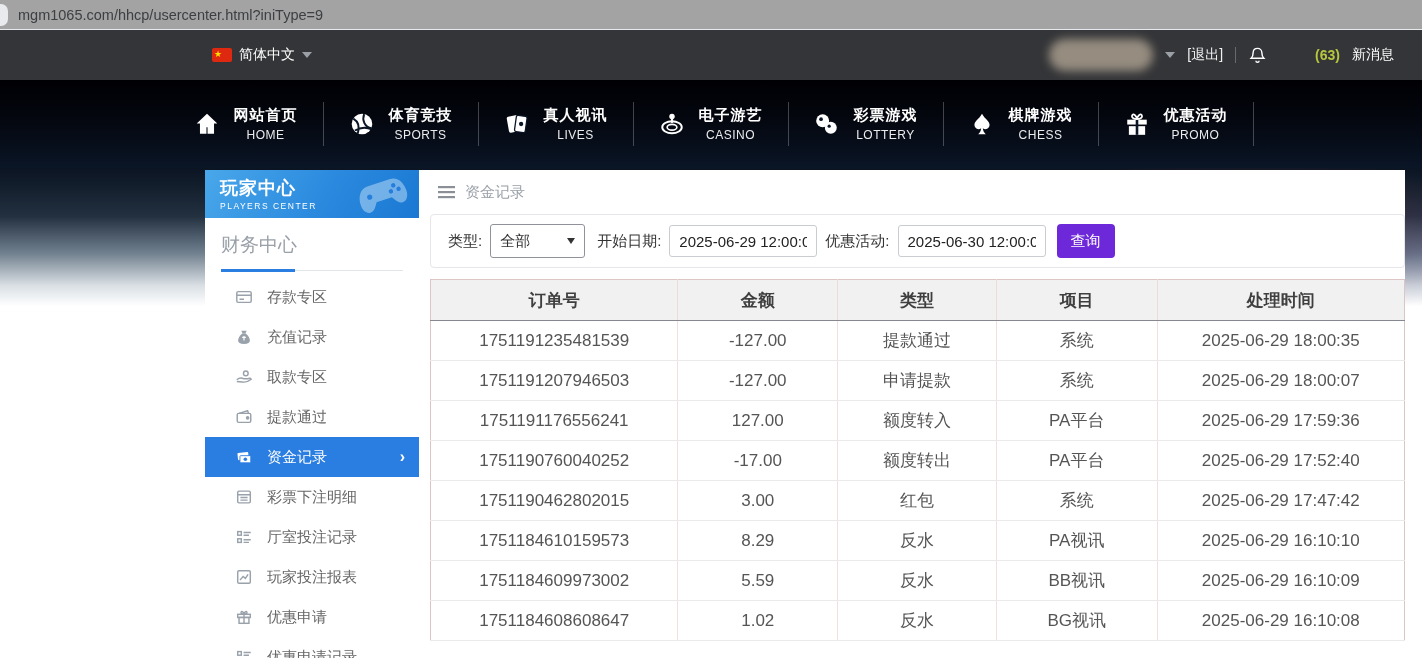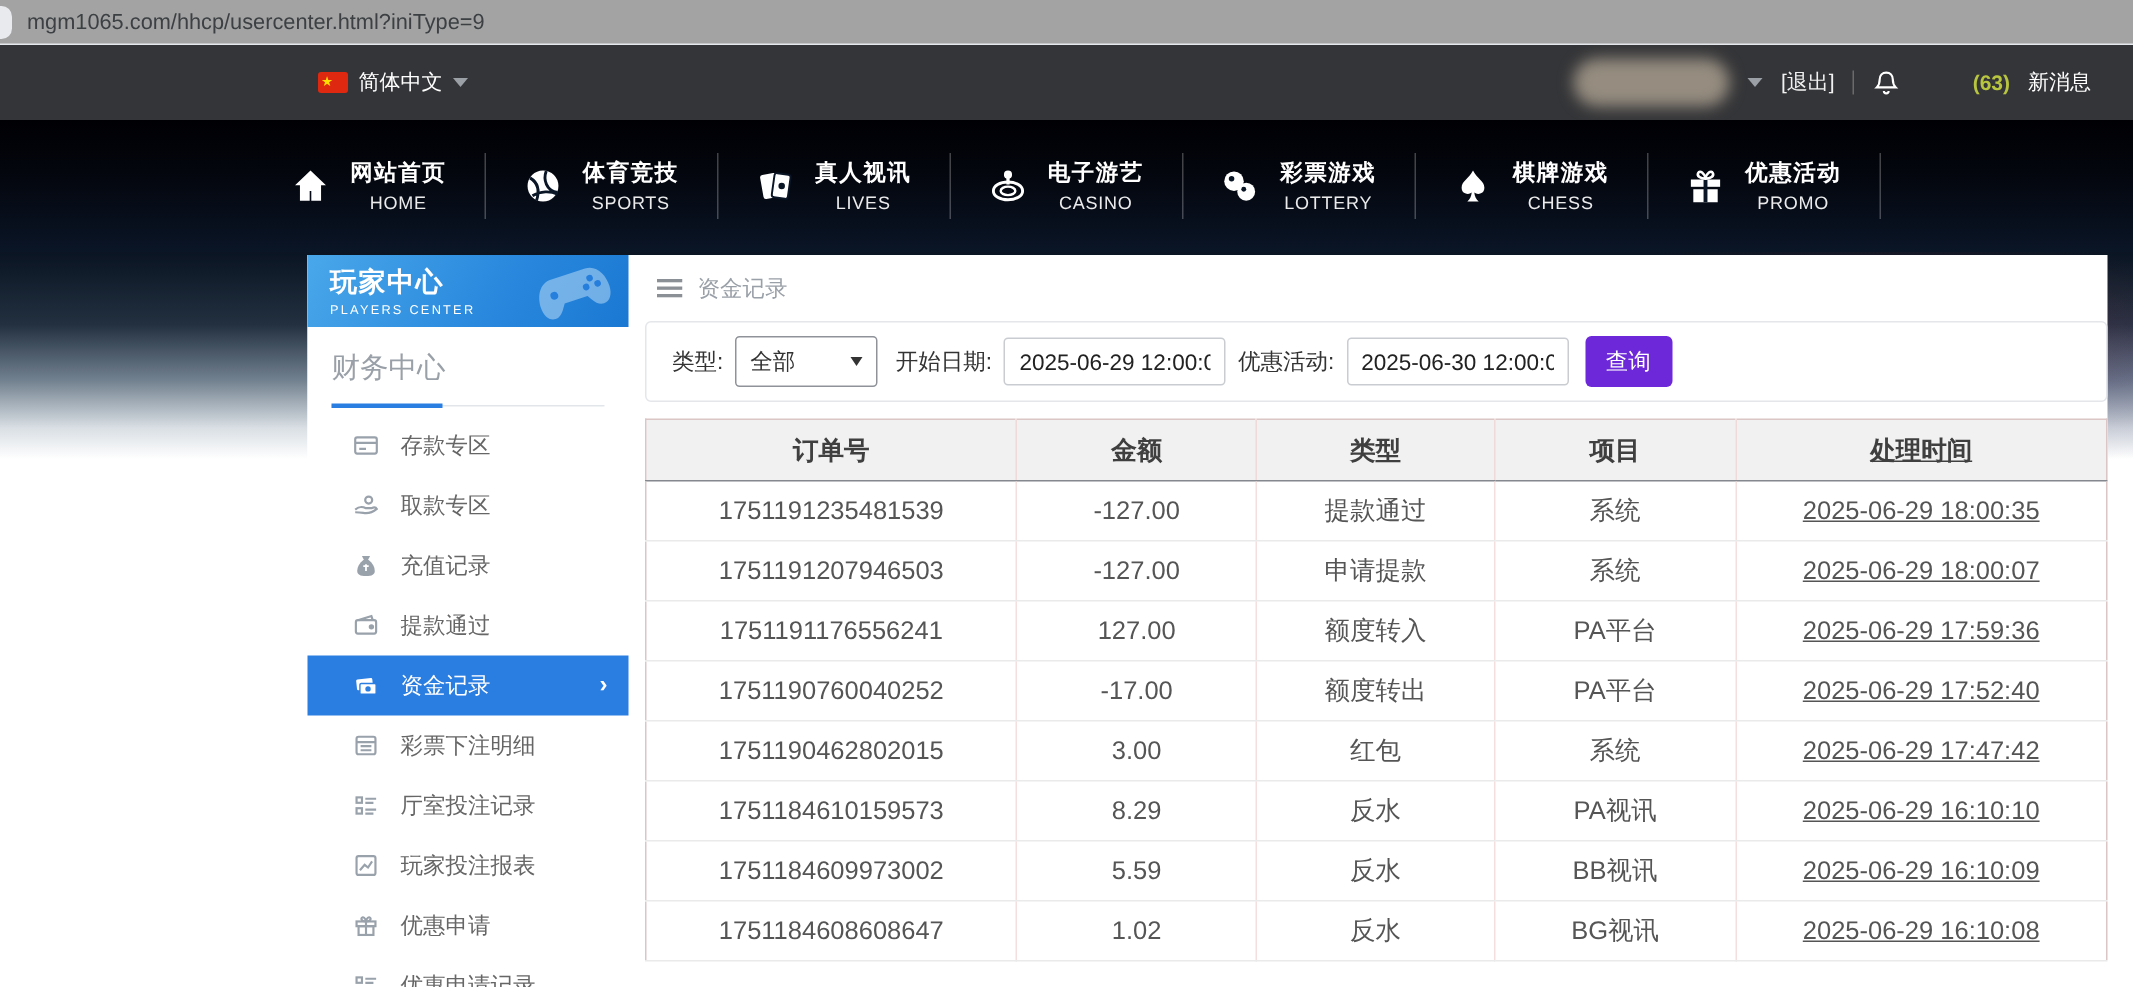--- a/index.html
+++ b/index.html
@@ -120,21 +120,21 @@
     border:1px solid #dcc5c5; border-radius:4px;
   }
   .records-table th{
     height:41px; background:#f1f1f1; font-size:17px; color:#3f3f3f; font-weight:bold;
     border-bottom:1px solid #85898f; border-right:1px solid #efd9d9; text-align:center;
   }
   .records-table td{
     height:40px; font-size:17px; color:#555; text-align:center;
     border-bottom:1px solid #eaeaea; border-right:1px solid #f4dfdf;
   }
-  .records-table th:last-child, .records-table td:last-child{ border-right:none;text-decoration:underline; }
+  .records-table th:last-child, .records-table td:last-child{ border-right:none; }
   .records-table th:nth-child(1), .records-table td:nth-child(1){ width:25.4%; }
   .records-table th:nth-child(2), .records-table td:nth-child(2){ width:16.4%; }
   .records-table th:nth-child(3), .records-table td:nth-child(3){ width:16.3%; }
   .records-table th:nth-child(4), .records-table td:nth-child(4){ width:16.5%; }
   .records-table th:nth-child(5), .records-table td:nth-child(5){ width:25.4%; }
 </style>
 </head>
 <body>
 
 <div class="url-bar">
@@ -291,36 +291,36 @@
         <span class="mi-icon">
           <svg viewBox="0 0 20 20" fill="none" stroke="currentColor" stroke-width="1.6">
             <rect x="2" y="4" width="16" height="12" rx="1.5"></rect>
             <path d="M2 8h16M5 12.5h5"></path>
           </svg>
         </span>
         <span>存款专区</span>
       </div>
       <div class="menu-item">
         <span class="mi-icon">
-          <svg viewBox="0 0 20 20" fill="none" stroke="currentColor" stroke-width="1.6">
-            <circle cx="12" cy="6" r="2.6"></circle>
-            <path d="M2 13c3-2.5 5-2.5 8-1h4c2-1 3.5-.5 4 .5-3 2.5-7 3.5-10 3-2.5-.4-4-.5-6-.5"></path>
-          </svg>
-        </span>
-        <span>取款专区</span>
-      </div>
-      <div class="menu-item">
-        <span class="mi-icon">
           <svg viewBox="0 0 20 20" fill="currentColor">
             <path d="M7 3h6l-1.5 3h-3z"></path>
             <path d="M8 6h4c3 2.5 4.5 5 4.5 8 0 2.5-2 3.8-6.5 3.8S3.5 16.5 3.5 14c0-3 1.5-5.5 4.5-8z"></path>
             <path d="M10 9v5M8 10.5h4" stroke="#fff" stroke-width="1.3" fill="none"></path>
           </svg>
         </span>
         <span>充值记录</span>
+      </div>
+      <div class="menu-item">
+        <span class="mi-icon">
+          <svg viewBox="0 0 20 20" fill="none" stroke="currentColor" stroke-width="1.6">
+            <circle cx="12" cy="6" r="2.6"></circle>
+            <path d="M2 13c3-2.5 5-2.5 8-1h4c2-1 3.5-.5 4 .5-3 2.5-7 3.5-10 3-2.5-.4-4-.5-6-.5"></path>
+          </svg>
+        </span>
+        <span>取款专区</span>
       </div>
       <div class="menu-item">
         <span class="mi-icon">
           <svg viewBox="0 0 20 20" fill="none" stroke="currentColor" stroke-width="1.6">
             <rect x="2.5" y="6" width="15" height="10" rx="1.5"></rect>
             <path d="M4.5 6 14 3l1 3"></path>
             <circle cx="14" cy="11" r="1.2" fill="currentColor"></circle>
           </svg>
         </span>
         <span>提款通过</span>

